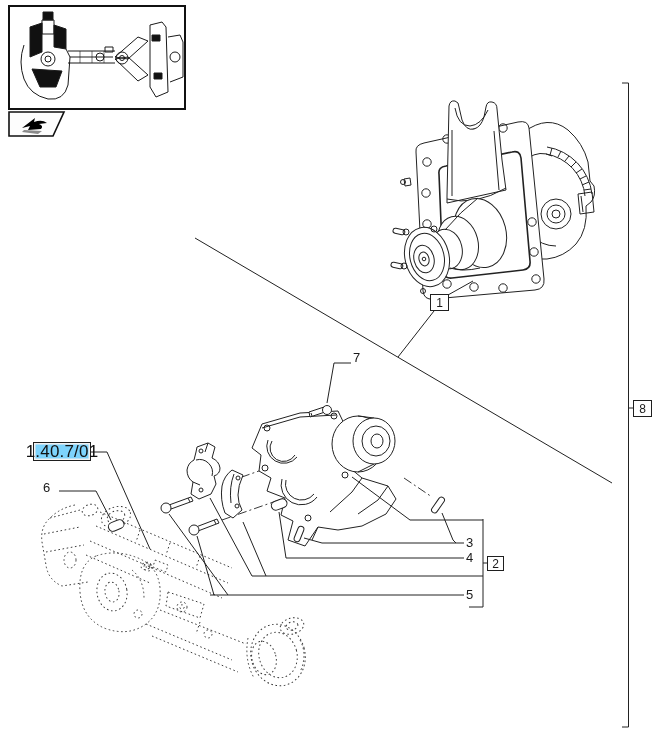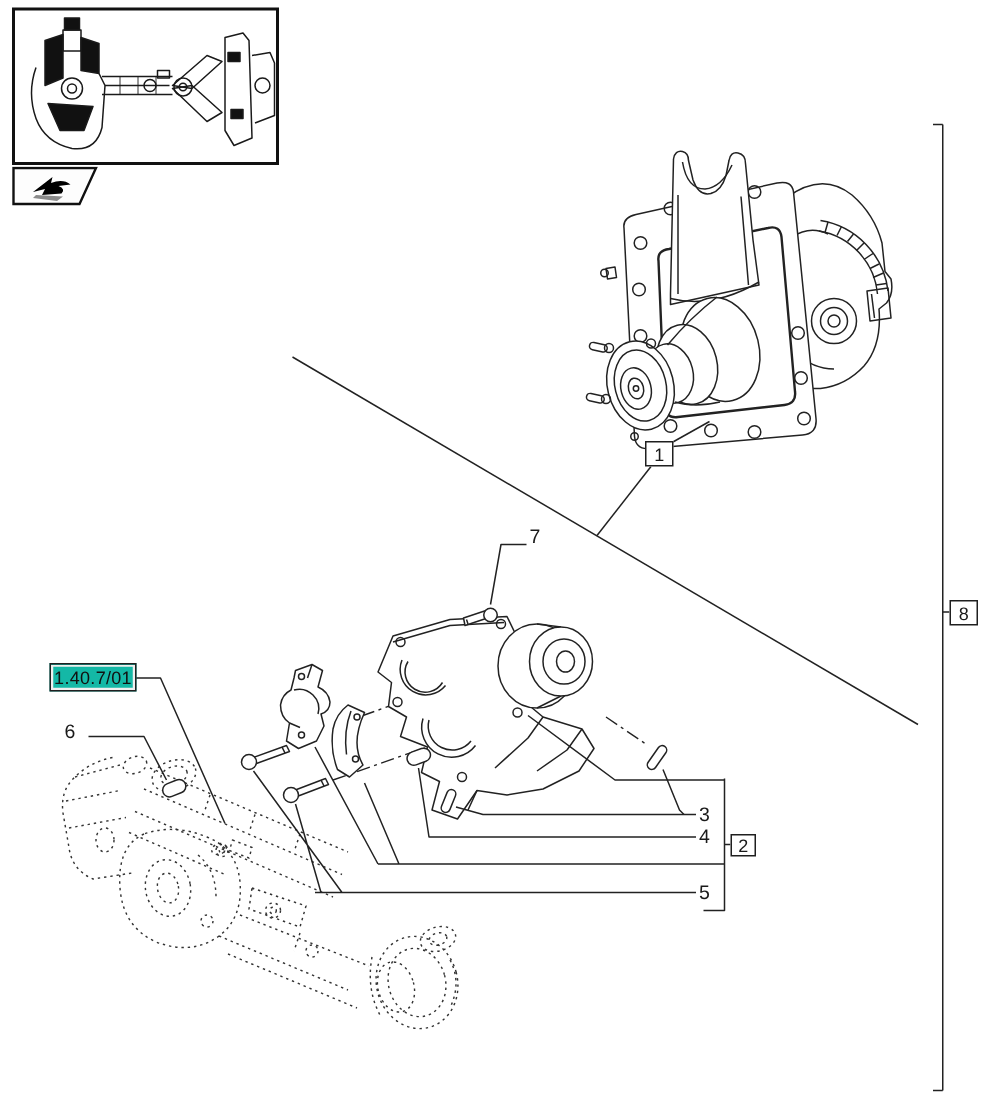--- a/index.html
+++ b/index.html
@@ -21,23 +21,23 @@
   .callout{
     position:absolute;color:#1a1a1a;font-size:13px;line-height:1;
     white-space:nowrap;
   }
   .callout.boxed{
     border:1px solid #1f1f1f;background:#fff;display:flex;
     align-items:center;justify-content:center;font-size:12px;
     box-sizing:border-box;
   }
   .refbox{
-    position:absolute;border:1px solid #1f1f1f;background:#14b8a6;
+    position:absolute;border:1px solid #1f1f1f;background:#7dd3fc;
     box-shadow:inset 0 0 0 1.5px #f0f0f0;
-    font-size:12px;color:#111;display:flex;align-items:center;justify-content:center;
+    font-size:17px;color:#111;display:flex;align-items:center;justify-content:center;
     box-sizing:border-box;letter-spacing:0.2px;
   }
   #c1{left:430px;top:294px;width:19px;height:17px;}
   #c2{left:487px;top:556px;width:17px;height:15px;}
   #c8{left:633px;top:400px;width:19px;height:17px;}
   #c3{left:466px;top:536px;}
   #c4{left:466px;top:551px;}
   #c5{left:466px;top:588px;}
   #c6{left:43px;top:481px;}
   #c7{left:353px;top:351px;}

